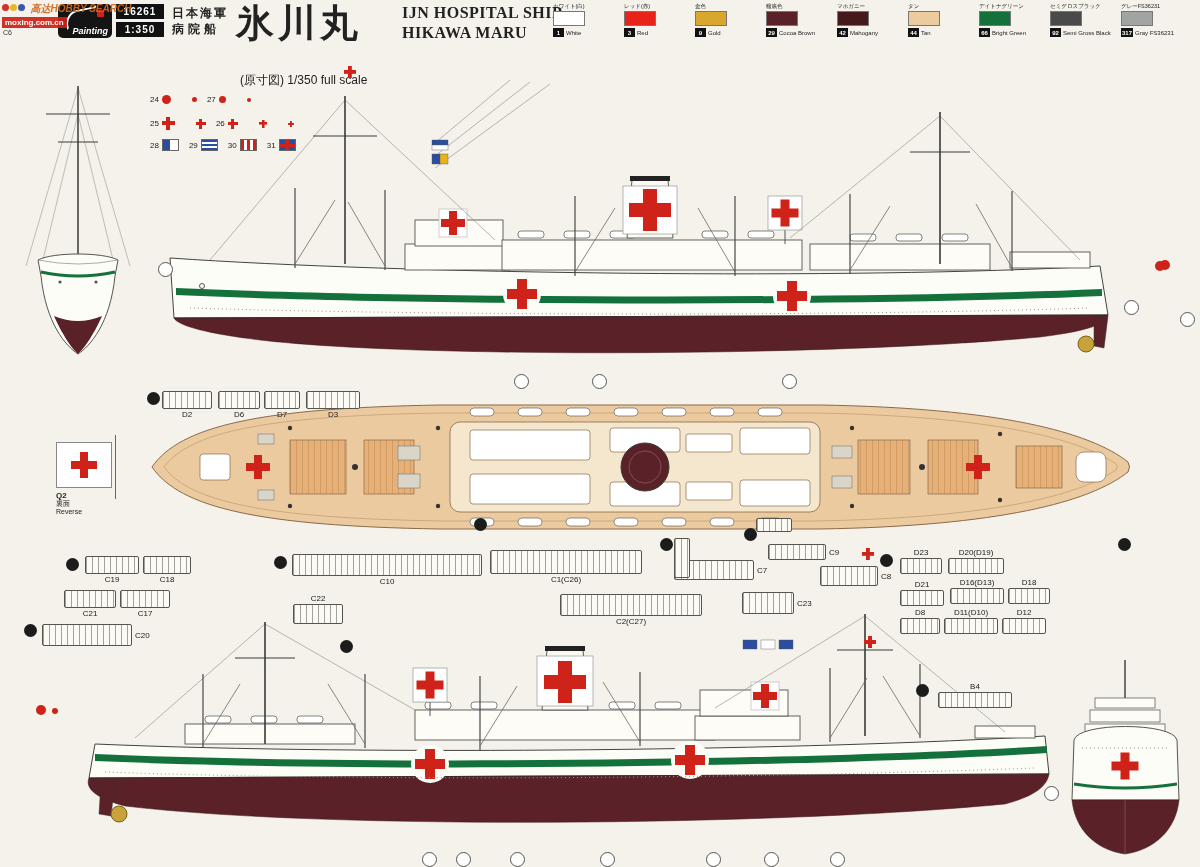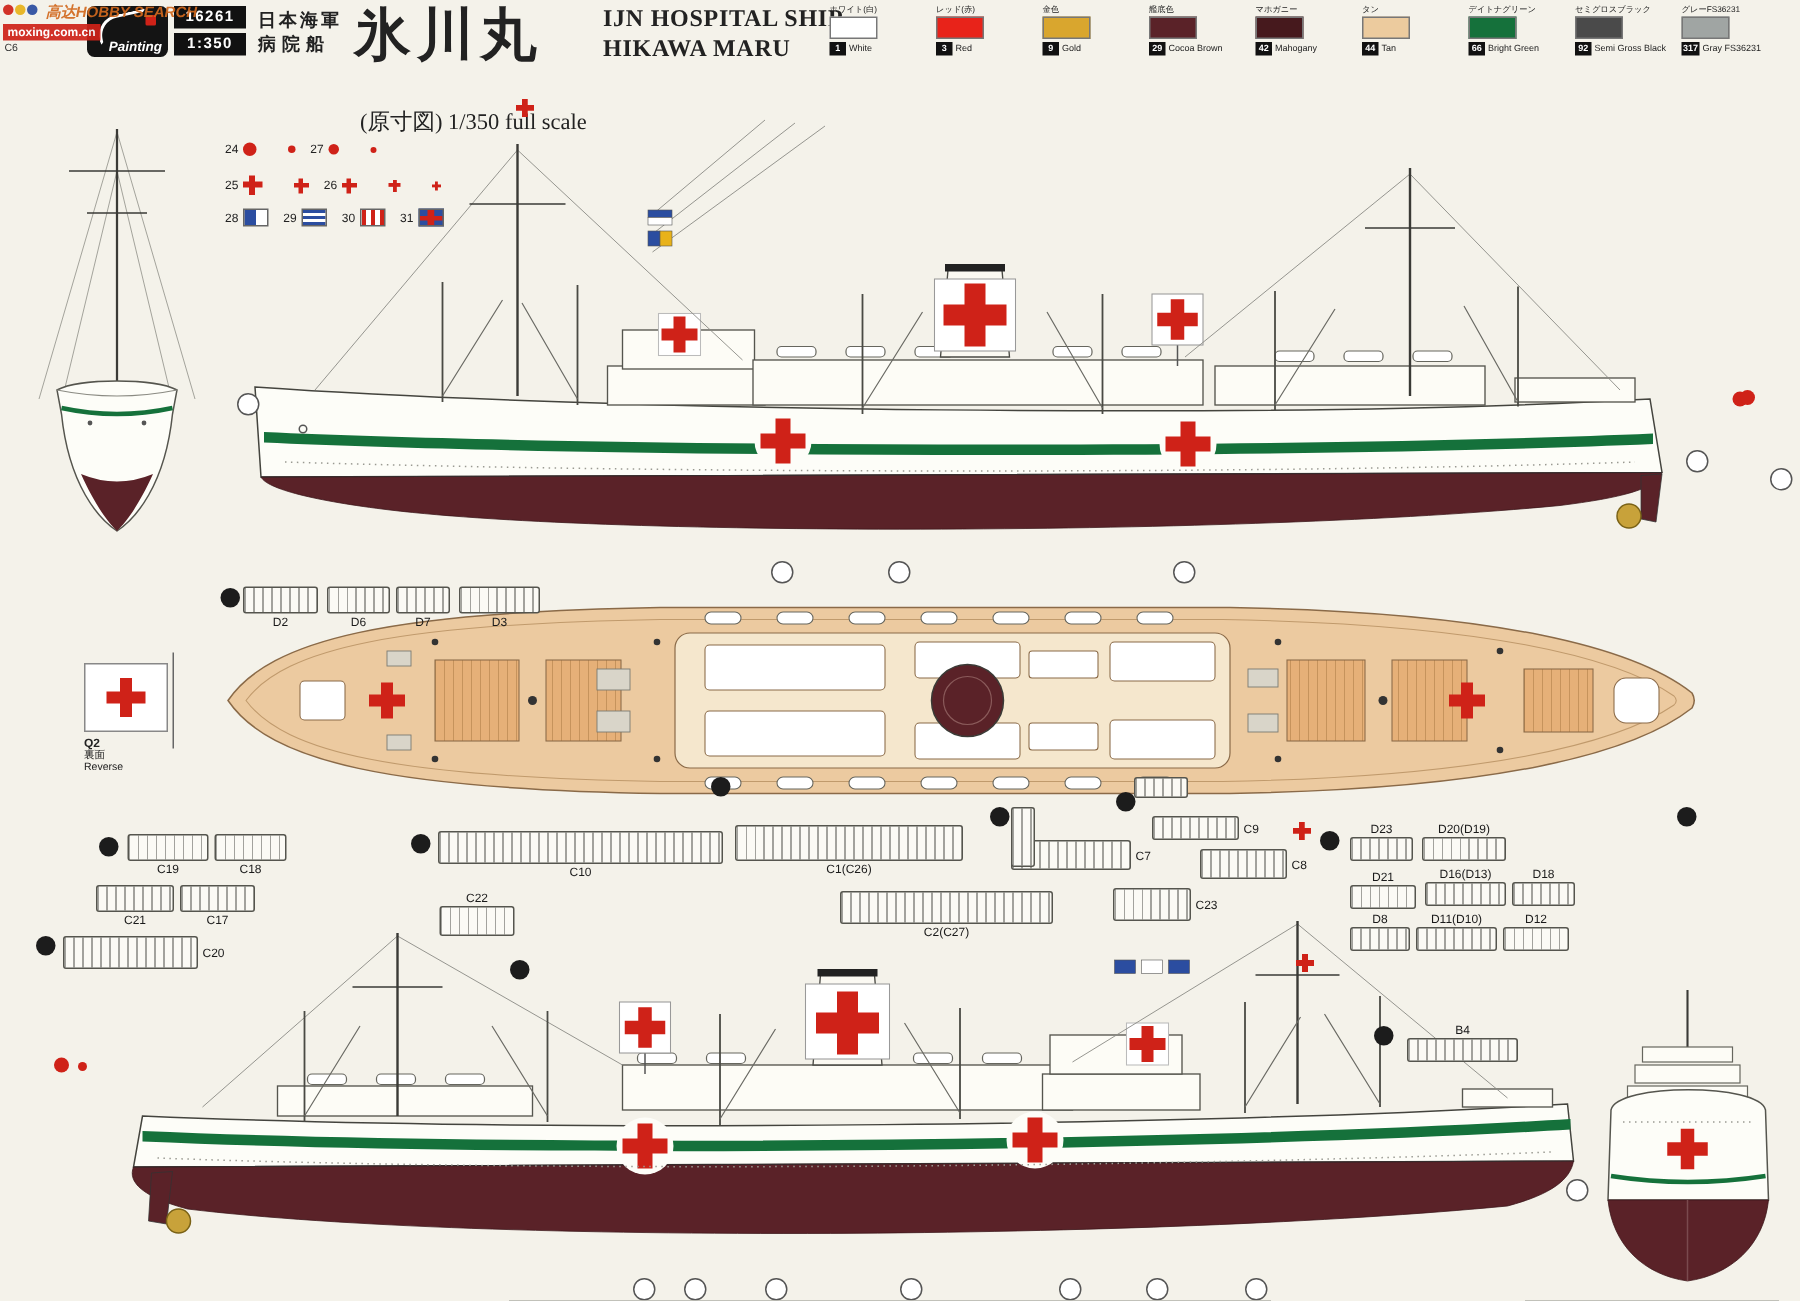--- a/index.html
+++ b/index.html
@@ -21,21 +21,21 @@
   .paint-logo .swoosh{position:absolute;left:7px;top:5px;width:30px;height:14px;border:2px solid #fff;
        border-color:#fff transparent transparent #fff;border-radius:14px 2px 0 2px;transform:rotate(-12deg);}
   .paint-logo .tip{position:absolute;right:8px;top:6px;width:7px;height:7px;background:#cf2218;border-radius:1px;}
   .paint-logo .txt{position:absolute;right:4px;bottom:2px;color:#fff;font-size:9px;font-weight:bold;font-style:italic;}
   .kitbox{width:48px;height:15px;background:#111;color:#fff;font-weight:bold;font-size:10px;
           display:flex;align-items:center;justify-content:center;letter-spacing:1px;}
   .jt1{left:172px;top:5px;font-size:12px;font-weight:bold;letter-spacing:2px;}
   .jt2{left:172px;top:21px;font-size:12px;font-weight:bold;letter-spacing:4px;}
   .jt-big{left:236px;top:-2px;font-size:38px;font-weight:900;letter-spacing:4px;}
   .et{font-family:"Liberation Serif",serif;font-weight:bold;font-size:16px;letter-spacing:.5px;}
-  .note{font-size:15px;color:#222;font-family:Liberation Serif, serif;}
+  .note{font-size:12px;color:#222;}
 
   
   .color-chart{left:553px;top:3px;width:645px;display:flex;}
   .cc-item{width:71px;position:relative;}
   .cc-jp{font-size:5.5px;height:8px;white-space:nowrap;overflow:hidden;color:#222;}
   .cc-sw{width:30px;height:13px;border:1px solid #777;}
   .cc-row{display:flex;align-items:center;margin-top:2px;}
   .cc-num{min-width:9px;height:9px;background:#111;color:#fff;font-size:6px;font-weight:bold;
           display:flex;align-items:center;justify-content:center;padding:0 1px;margin-right:2px;}
   .cc-en{font-size:6px;white-space:nowrap;}
@@ -592,21 +592,21 @@
       <div class="part lp-r" style="left: 742px; top: 592px; --bw: 50px; --bh: 20px;">
         <div class="box"></div>
         <div class="lbl">C23</div>
       </div>
 
       <div class="part lp-r" style="left: 768px; top: 544px; --bw: 56px; --bh: 14px;">
         <div class="box"></div>
         <div class="lbl">C9</div>
       </div>
 
-      <div class="part lp-r" style="left: 768px; top: 566px; padding-left: 32px; --bw: 56px; --bh: 18px;">
+      <div class="part lp-r" style="left: 788px; top: 566px; padding-left: 32px; --bw: 56px; --bh: 18px;">
         <div class="box"></div>
         <div class="lbl">C8</div>
       </div>
 
       <div class="part lp-t" style="left: 900px; top: 548px; --bw: 40px; --bh: 14px;">
         <div class="box"></div>
         <div class="lbl">D23</div>
       </div>
 
       <div class="part lp-t" style="left: 948px; top: 548px; --bw: 54px; --bh: 14px;">

